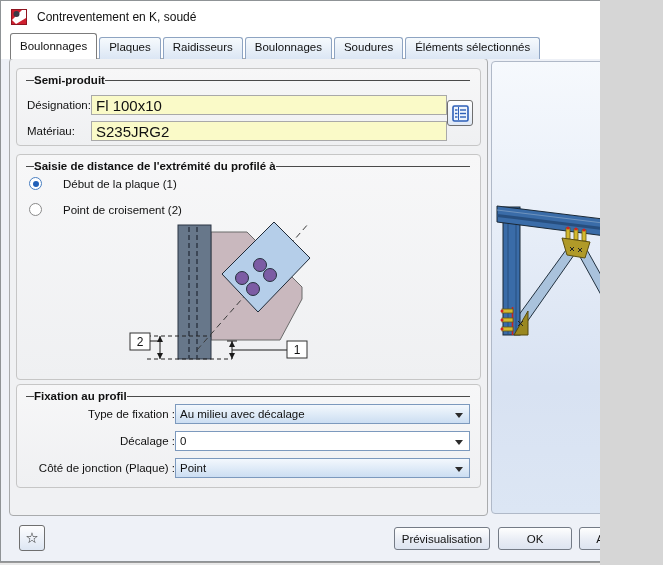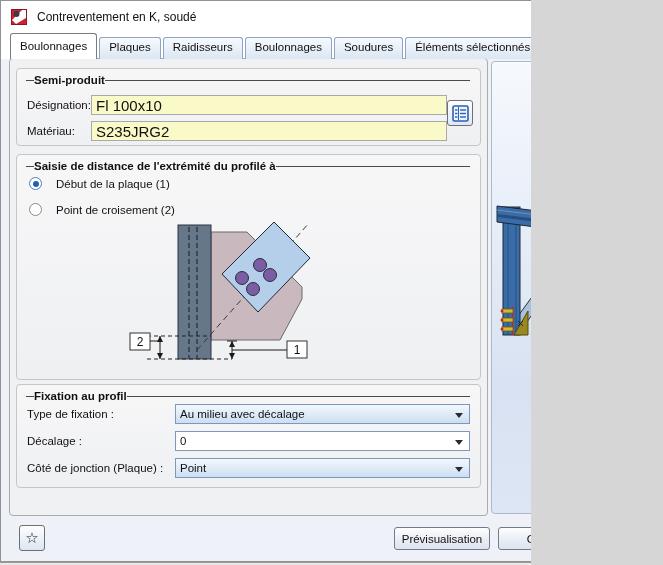--- a/index.html
+++ b/index.html
@@ -1,18 +1,18 @@
 <!DOCTYPE html>
 <html style="--input-yellow: #FAFAC8; --combo-top: #F3F8FD; --combo-bottom: #CCDEF2; --radio-blue: #2160B8; --steel-blue: #3A6CA8; --brace-blue: #A9C2DC; --gusset-yellow: #B09A28; --bolt-purple: #7C5CA4; --plate-pink: #C9B8BE; --plate-blue: #B5CEE9; --column-slate: #67778A; --viewport-top: #F6F9FD; --viewport-mid: #D8E2F2; --viewport-bottom: #DCE6F4;"><head>
 <meta charset="utf-8">
 <style>
   html,body{margin:0;padding:0;background:#d6d6d6;}
   *{box-sizing:border-box;}
   body{font-family:"Liberation Sans","DejaVu Sans",sans-serif;-webkit-font-smoothing:antialiased;}
-  .stage{width:531px;height:565px;position:relative;overflow:hidden;background:#fca5a5;padding-left:44px;}
+  .stage{width:600px;height:565px;position:relative;overflow:hidden;background:#fca5a5;padding-left:44px;}
   .window{position:absolute;left:0;top:0;width:663px;height:562px;border:1px solid #8f9396;
           background:linear-gradient(#ffffff 0,#ffffff 58px,#eef1f7 58px,#eef1f7 100%);}
   .under-strip{position:absolute;left:0;top:562px;width:663px;height:3px;background:#e9e9e9;border-top:1px solid #9a9a9a;}
 
   
   .titlebar{position:absolute;left:0;top:0;width:100%;height:32px;background:#fff;}
   .app-icon{position:absolute;left:10px;top:8px;width:16px;height:16px;}
   .title{position:absolute;left:36px;top:9px;font-size:12px;color:#111;}
   .close-btn{position:absolute;right:10px;top:4px;width:22px;height:22px;text-align:center;
              font-size:17px;line-height:22px;color:#222;cursor:pointer;}
@@ -40,31 +40,31 @@
 
   .frow{position:absolute;left:10px;right:10px;display:flex;align-items:center;}
   .flabel{font-size:11.5px;color:#111;flex:none;}
   .field{height:20px;border:1px solid #a9a9a9;background:var(--input-yellow,#FAFAC8);
          font-family:inherit;font-size:15px;color:#111;padding:0 4px;outline:none;}
   .g1 .flabel{width:64px;}
   .g1 .field{width:356px;}
   .browse-btn{position:absolute;right:7px;top:31px;width:26px;height:26px;border:1px solid #6f6f6f;border-radius:3px;
               background:linear-gradient(#ffffff,#dfe8f5);display:flex;align-items:center;justify-content:center;cursor:pointer;}
 
-  .radio-row{position:absolute;left:12px;display:flex;align-items:center;gap:14px;cursor:pointer;}
+  .radio-row{position:absolute;left:12px;display:flex;align-items:center;gap:21px;cursor:pointer;}
   .radio{width:13px;height:13px;border-radius:50%;border:1px solid #8a8a8a;background:#fff;position:relative;flex:none;}
   .radio.checked{border-color:#4a7fc1;}
   .radio.checked::after{content:"";position:absolute;left:2.5px;top:2.5px;width:6px;height:6px;border-radius:50%;
                         background:var(--radio-blue,#2160B8);}
   .radio-label{font-size:11.5px;color:#111;}
 
   .diagram{position:absolute;left:112px;top:58px;}
 
   .g3 .frow{left:10px;}
-  .g3 .flabel{width:148px;}
+  .g3 .flabel{width:148px;text-align:right;}
   .combo{width:305px;height:20px;border:1px solid #7c99bd;display:flex;align-items:center;
          padding:0 4px;font-size:11.5px;color:#111;cursor:pointer;position:relative;}
   .combo.blue{background:linear-gradient(var(--combo-top,#F3F8FD),var(--combo-bottom,#CCDEF2));}
   .combo.white{background:#fff;}
   .combo .arrow{position:absolute;right:6px;top:8px;width:0;height:0;
                 border-left:4px solid transparent;border-right:4px solid transparent;border-top:5px solid #2b2b2b;}
 
   
   .viewport{position:absolute;left:490px;top:60px;width:168px;height:453px;border:1px solid #b0b9c8;border-radius:4px;
             background:linear-gradient(180deg,var(--viewport-top,#F6F9FD) 0%,#eaf0f9 30%,var(--viewport-mid,#D8E2F2) 72%,var(--viewport-bottom,#DCE6F4) 100%);

